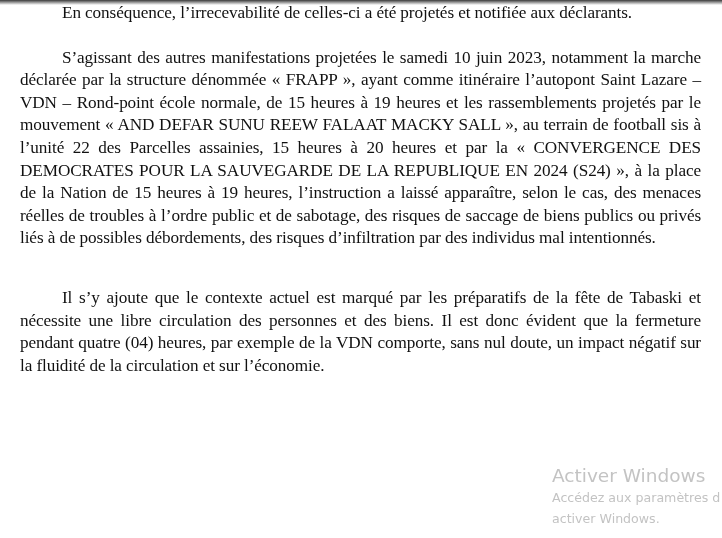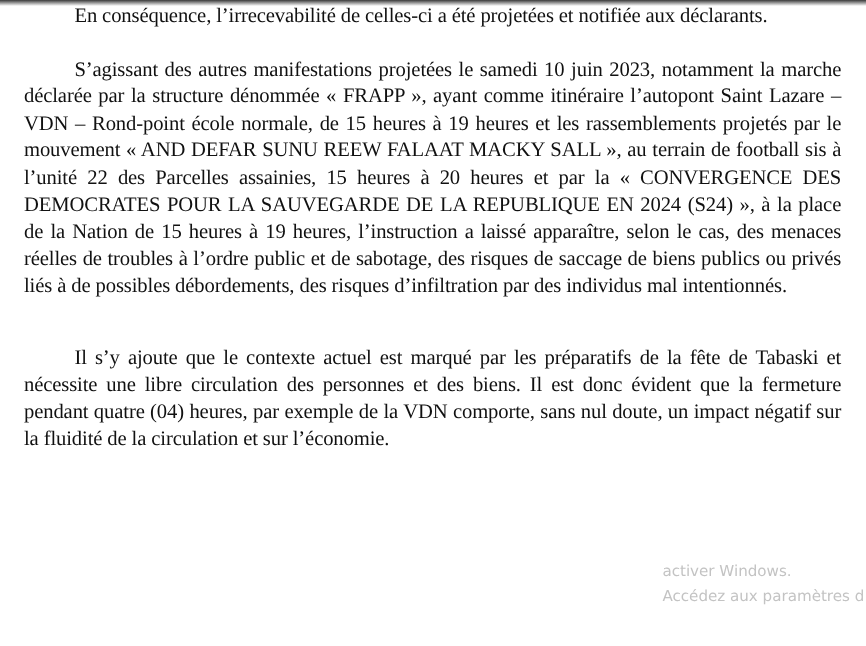--- a/index.html
+++ b/index.html
@@ -58,21 +58,22 @@
     display: block;
     white-space: nowrap;
   }
 </style>
 </head>
 <body>
 
 <div class="top-shadow"></div>
 
 <div class="page">
-  <p class="para p1">En conséquence, l’irrecevabilité de celles-ci a été projetées et notifiée aux déclarants.</p>
+  <p class="para p1">En conséquence, l’irrecevabilité de celles-ci a été projetés et notifiée aux déclarants.</p>
   <p class="para p2">S’agissant des autres manifestations projetées le samedi 10 juin 2023, notamment la marche déclarée par la structure dénommée « FRAPP », ayant comme itinéraire l’autopont Saint Lazare – VDN – Rond-point école normale, de 15 heures à 19 heures et les rassemblements projetés par le mouvement « AND DEFAR SUNU REEW FALAAT MACKY SALL », au terrain de football sis à l’unité 22 des Parcelles assainies, 15 heures à 20 heures et par la « CONVERGENCE DES DEMOCRATES POUR LA SAUVEGARDE DE LA REPUBLIQUE EN 2024 (S24) », à la place de la Nation de 15 heures à 19 heures, l’instruction a laissé apparaître, selon le cas, des menaces réelles de troubles à l’ordre public et de sabotage, des risques de saccage de biens publics ou privés liés à de possibles débordements, des risques d’infiltration par des individus mal intentionnés.</p>
   <p class="para p4">Il s’y ajoute que le contexte actuel est marqué par les préparatifs de la fête de Tabaski et nécessite une libre circulation des personnes et des biens. Il est donc évident que la fermeture pendant quatre (04) heures, par exemple de la VDN comporte, sans nul doute, un impact négatif sur la fluidité de la circulation et sur l’économie.</p>
 </div>
 
 <div class="watermark">
+  <span class="wm-title">Activer Windows</span>
+  <span class="wm-sub">Accédez aux paramètres d</span>
   <span class="wm-sub">activer Windows.</span>
-  <span class="wm-sub">Accédez aux paramètres d</span>
 </div>
 
 </body></html>

